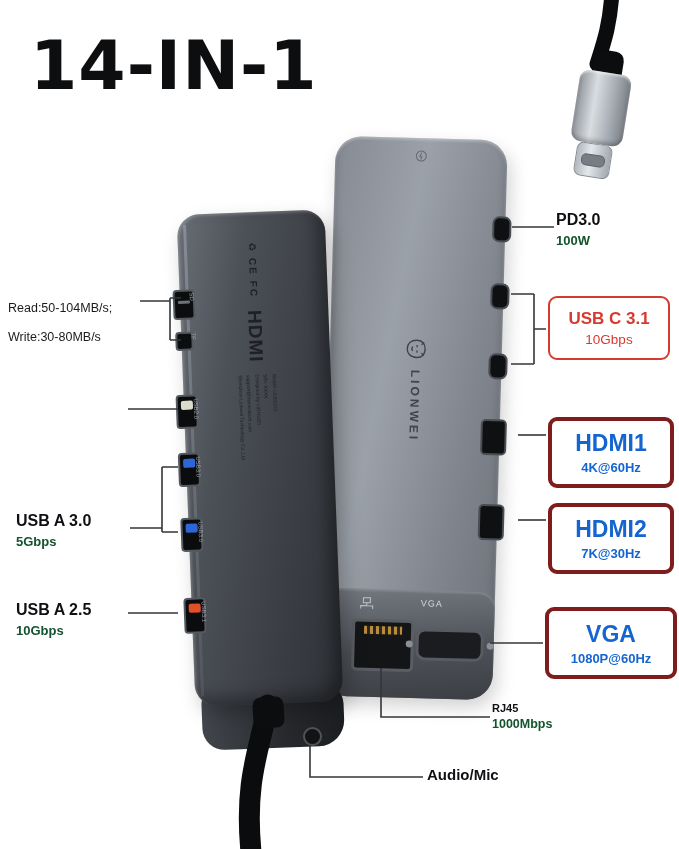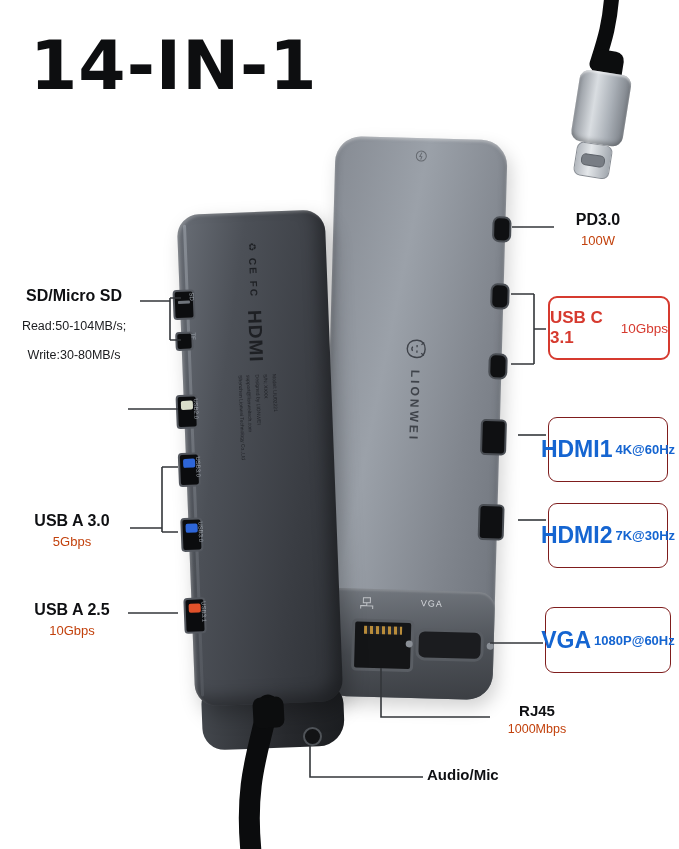--- a/index.html
+++ b/index.html
@@ -86,39 +86,39 @@
       background:#8b9097;transform:translateY(-50%);}
   .vga-port::before{left:-13px;} .vga-port::after{right:-13px;}
 
   
   .audio-jack{position:absolute;left:303px;top:727px;width:15px;height:15px;border-radius:50%;
       background:#121315;border:2px solid #4f5358;z-index:4;}
   .cable-boot{position:absolute;left:253px;top:697px;width:31px;height:31px;background:#0c0d0e;
       border-radius:8px;transform:rotate(-3deg);z-index:4;}
 
   
-  .co{position:absolute;z-index:6;text-align:center;}
+  .co{position:absolute;z-index:6;text-align:left;}
   .co .t{font-size:16px;font-weight:700;color:#0f1013;}
-  .co .s{font-size:13px;color:#c2410c;margin-top:4px;}
+  .co .s{font-size:13px;color:#14532d;margin-top:4px;font-weight:bold;}
   .co .s2{font-size:12.5px;color:#1a1b1e;margin-top:13px;line-height:1.28;}
   .co-sd{left:8px;top:287px;width:132px;}
   .co-usb20{left:16px;top:397px;width:112px;}
   .co-usb30{left:16px;top:512px;width:112px;}
   .co-usb31{left:16px;top:601px;width:112px;}
   .co-pd{left:556px;top:211px;width:84px;}
   .co-rj45{left:492px;top:702px;width:90px;}
-  .co-rj45 .t{font-size:15px;} .co-rj45 .s{font-size:12.5px;margin-top:3px;}
+  .co-rj45 .t{font-size:11px;} .co-rj45 .s{font-size:12.5px;margin-top:3px;}
   .co-audio{left:427px;top:766px;width:100px;text-align:left;}
   .co-audio .t{font-size:15px;}
-  .cbox{position:absolute;z-index:6;display:flex;flex-direction:row;align-items:center;
+  .cbox{position:absolute;z-index:6;display:flex;flex-direction:column;align-items:center;
         justify-content:center;gap:3px;border-radius:9px;background:#fff;}
   .cbox-red{left:548px;top:296px;width:118px;height:60px;border:2px solid #d63a2f;}
   .cbox-red .bt{font-size:17px;font-weight:700;color:#d63a2f;}
   .cbox-red .bs{font-size:13.5px;color:#d63a2f;}
-  .cbox-blue{border:1px solid #7f1d1d;}
+  .cbox-blue{border:4px solid #7f1d1d;}
   .cbox-blue .bt{font-size:23px;font-weight:700;color:#1565d1;}
   .cbox-blue .bs{font-size:13px;font-weight:600;color:#1565d1;}
   .cbox-hdmi1{left:548px;top:417px;width:118px;height:63px;}
   .cbox-hdmi2{left:548px;top:503px;width:118px;height:63px;}
   .cbox-vga{left:545px;top:607px;width:124px;height:64px;}
 </style>
 </head>
 <body>
 
 <div class="stage">
@@ -217,21 +217,20 @@
       <path d="M518 520 H546"></path>
       <path d="M490 643 H543"></path>
       <path d="M381 668 V717 H490"></path>
       <path d="M310 746 V777 H423"></path>
     </g>
   </svg>
 
   <div class="title">14-IN-1</div>
 
   <div class="co co-sd">
-    <div class="t">SD/Micro SD</div>
     <div class="s2">Read:50-104MB/s;</div>
     <div class="s2">Write:30-80MB/s</div>
   </div>
   <div class="co co-usb30">
     <div class="t">USB A 3.0</div>
     <div class="s">5Gbps</div>
   </div>
   <div class="co co-usb31">
     <div class="t">USB A 2.5</div>
     <div class="s">10Gbps</div>

